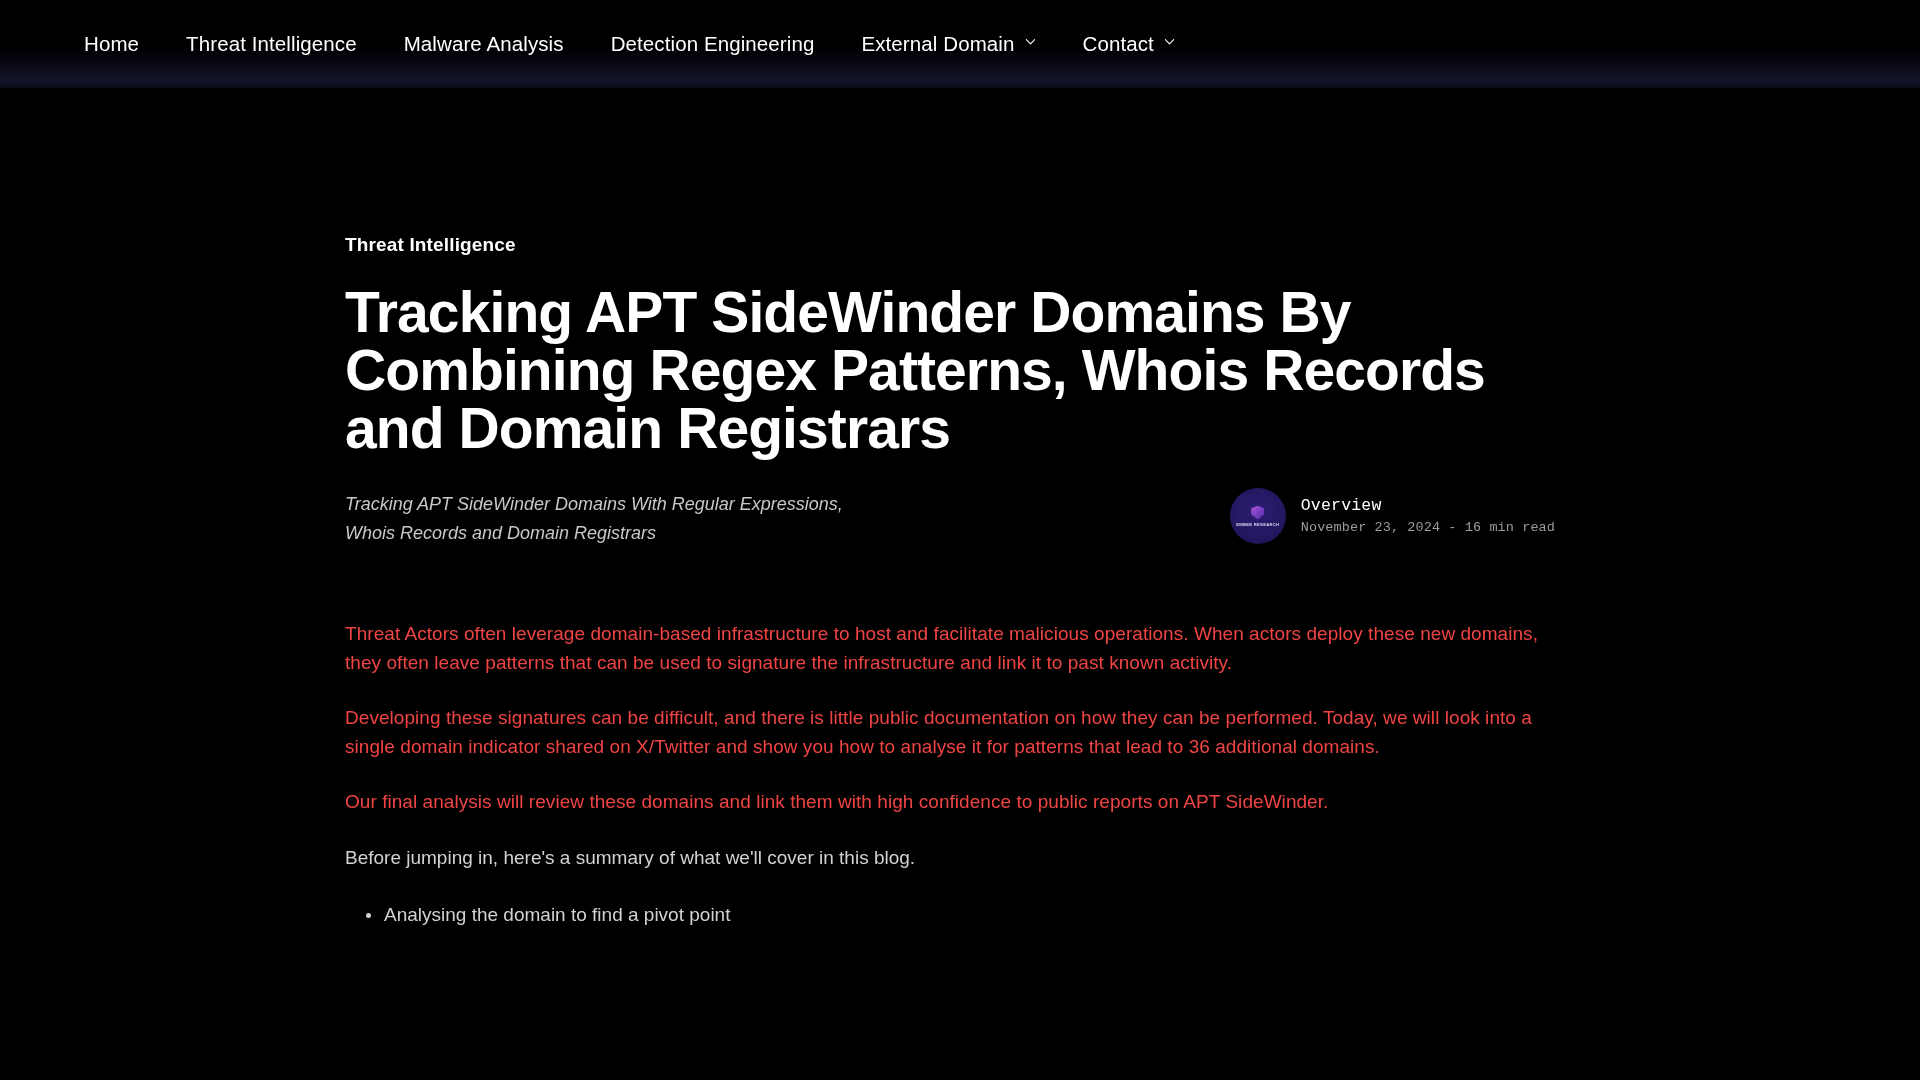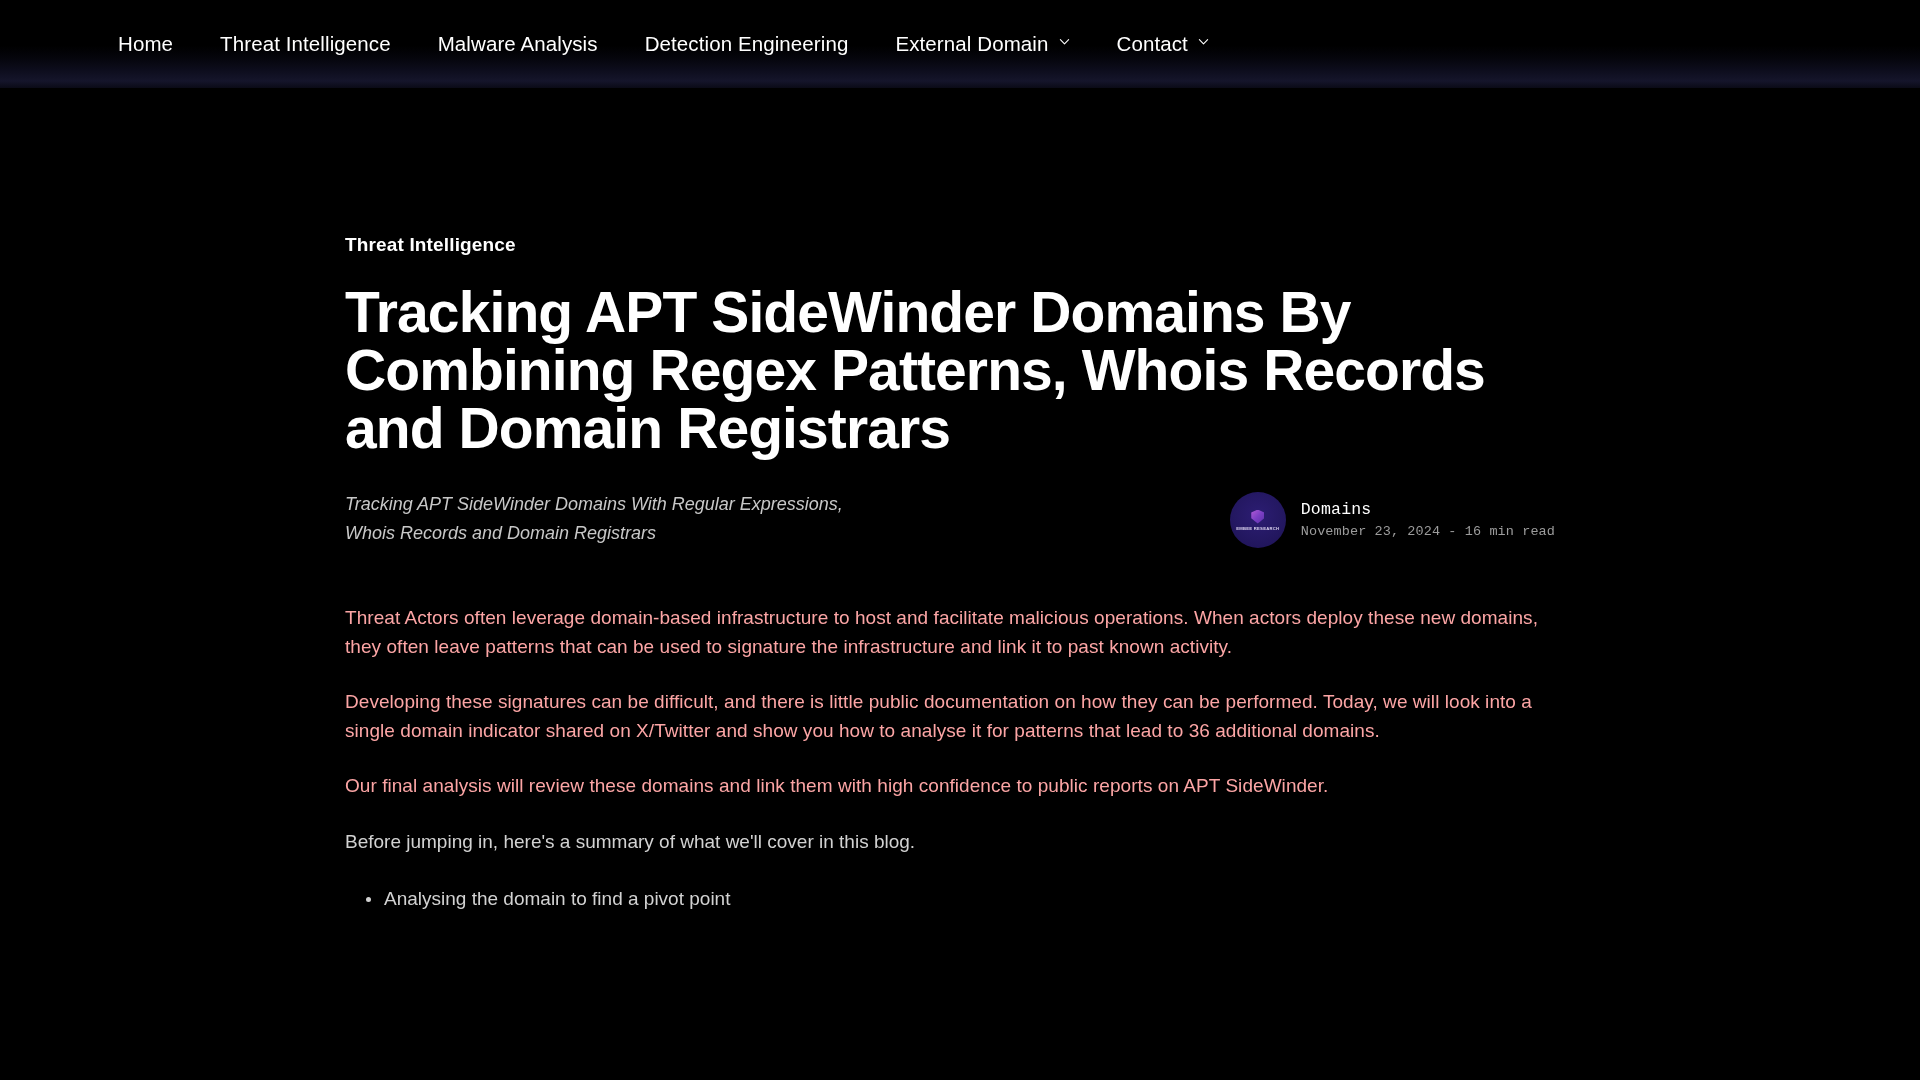--- a/index.html
+++ b/index.html
@@ -15,21 +15,21 @@
     position:relative;
     width:1920px; height:88px;
     background:linear-gradient(to bottom,
         #000000 0%, #000000 52%,
         #05050c 66%, #0d0d1d 80%,
         #15152b 92%, #0a0a16 100%);
   }
   .nav{
     display:flex; align-items:center;
     height:88px;
-    padding-left:118px;
+    padding-left:84px;
     gap:0px;
   }
   .nav-item{
     display:flex; align-items:center; gap:10px;
     color:#ffffff;
     font-size:20.5px;
     font-weight:400;
     letter-spacing:.1px;
     white-space:nowrap;
     margin-right:47px;
@@ -65,24 +65,24 @@
     line-height:58px;
     font-weight:700;
     letter-spacing:-.9px;
     font-stretch:condensed;
     width:1215px;
     margin-bottom:29px;
   }
 
   .meta-row{
     display:flex;
-    align-items:flex-end;
+    align-items:flex-start;
     justify-content:space-between;
     width:1230px;
-    margin-bottom:56px;
+    margin-bottom:72px;
   }
   .subtitle{
     color:#c8c8c8;
     font-size:18px;
     line-height:29px;
     font-style:italic;
     width:545px;
     padding-top:4px;
   }
   .author-block{
@@ -126,21 +126,21 @@
   }
   .author-date{
     color:#9c9c9c;
     font-family:"Liberation Mono", monospace;
     font-size:13.5px;
     letter-spacing:.1px;
     line-height:1;
   }
 
   .body-p{
-    color:#fca5a5;
+    color:#ef4444;
     font-size:19px;
     line-height:28.5px;
     width:1210px;
     margin-bottom:27px;
     letter-spacing:.05px;
   }
 
   .h2{
     color:#ffffff;
     font-size:42px;
@@ -229,21 +229,21 @@
     <div class="meta-row">
 
       <div class="subtitle">Tracking APT SideWinder Domains With Regular Expressions, Whois Records and Domain Registrars</div>
 
       <div class="author-block">
         <div class="avatar">
           <div class="logo-mark"></div>
           <div class="logo-text">EMBEE RESEARCH</div>
         </div>
         <div class="author-meta">
-          <div class="author-name">Domains</div>
+          <div class="author-name">Overview</div>
           <div class="author-date">November 23, 2024 - 16 min read</div>
         </div>
       </div>
 
     </div>
 
     <p class="body-p">Threat Actors often leverage domain-based infrastructure to host and facilitate malicious operations. When actors deploy these new domains, they often leave patterns that can be used to signature the infrastructure and link it to past known activity.</p>
     <p class="body-p">Developing these signatures can be difficult, and there is little public documentation on how they can be performed. Today, we will look into a single domain indicator shared on X/Twitter and show you how to analyse it for patterns that lead to 36 additional domains.</p>
     <p class="body-p">Our final analysis will review these domains and link them with high confidence to public reports on APT SideWinder.</p>
 

